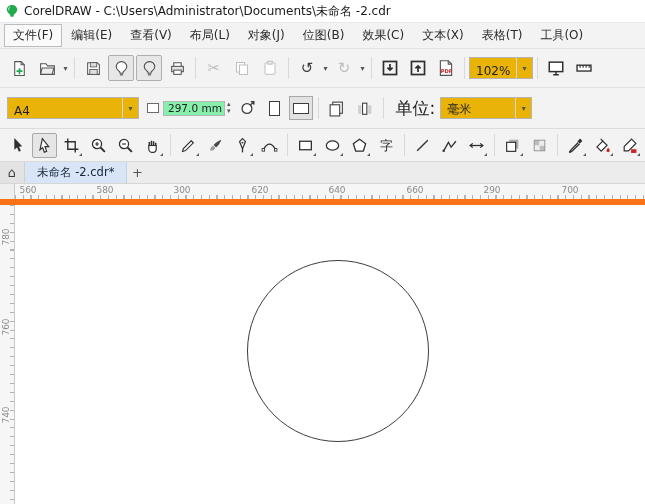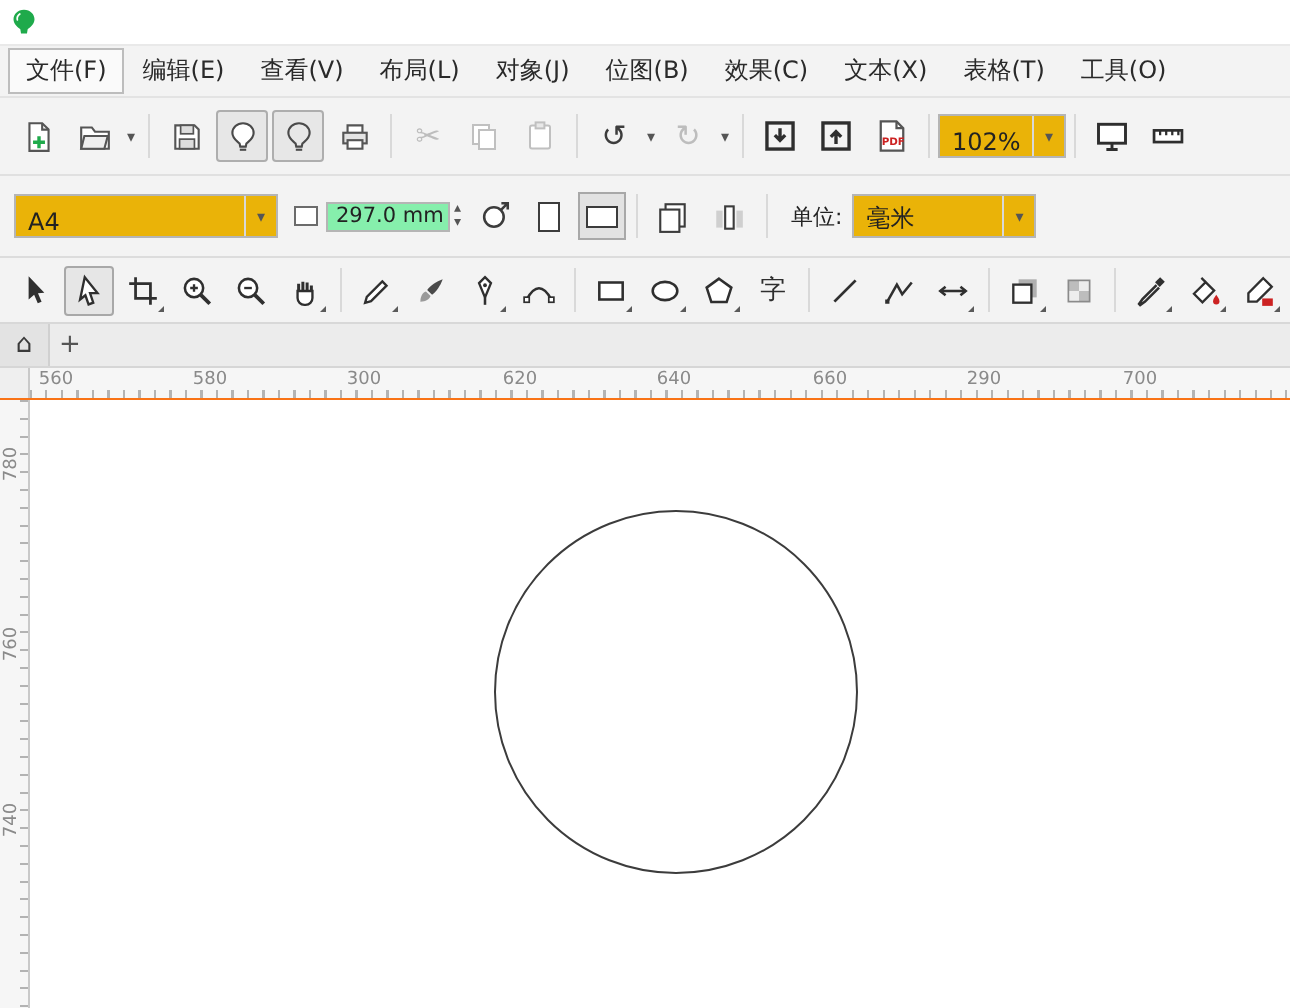--- a/index.html
+++ b/index.html
@@ -32,32 +32,32 @@
   .sizerow{display:flex;align-items:center;height:17px;}
   .sizefield{width:62px;height:15px;background:#86efac;border:1px solid #b5b5b5;font-size:10.5px;display:flex;align-items:center;padding-left:4px;box-sizing:border-box;}
   .pageglyph{width:12px;height:10px;border:1px solid #6b6b6b;background:#fff;margin-right:4px;box-sizing:border-box;}
   .pageglyph.tall{width:9px;height:12px;}
   .spincol{display:flex;flex-direction:column;justify-content:center;margin:0 3px 0 2px;}
   .spincol span{font-size:7px;color:#555;line-height:7px;text-align:center;cursor:default;}
   .orient{width:22px;height:22px;display:flex;align-items:center;justify-content:center;border:1px solid transparent;margin:0 1px;}
   .orient.pressed{background:#e2e2e2;border:1px solid #a8a8a8;}
   .rect-portrait{width:9px;height:13px;border:1.4px solid #3c3c3c;background:#fff;}
   .rect-landscape{width:14px;height:9px;border:1.4px solid #3c3c3c;background:#fff;}
-  .units-label{margin:0 5px 0 8px;font-size:11px;color:#222;white-space:nowrap;}
+  .units-label{margin:0 5px 0 8px;font-size:17px;color:#222;white-space:nowrap;}
   
   .tool{width:23px;height:23px;display:flex;align-items:center;justify-content:center;border:1px solid transparent;border-radius:2px;margin:0 1px;position:relative;flex:0 0 auto;}
   .tool.active{background:#e6e6e6;border:1px solid #a8a8a8;}
   .tool .txt{font-size:13px;color:#2e2e2e;line-height:1;}
   
   .tabbar{height:21px;background:#ececec;border-bottom:1px solid #d6d6d6;}
   .homecell{width:24px;height:100%;display:flex;align-items:center;justify-content:center;background:#e3e3e3;border-right:1px solid #d0d0d0;font-size:13px;color:#3a3a3a;}
   .doctab{height:100%;display:flex;align-items:center;background:#d7e5f6;border-right:1px solid #c2d2e6;padding:0 12px;font-size:11.5px;color:#14233a;white-space:nowrap;}
   .newtab{width:20px;height:100%;display:flex;align-items:center;justify-content:center;font-size:13px;color:#555;}
   
-  .hruler{height:15px;background:#f6f6f6;border-bottom:1px solid #f97316;display:flex;}
+  .hruler{height:15px;background:#f6f6f6;border-bottom:6px solid #f97316;display:flex;}
   .ruler-corner{width:15px;height:100%;border-right:1px solid #c9c9c9;background:#efefef;box-sizing:border-box;}
   .hruler-scale{position:relative;flex:1;height:100%;}
   .hruler-scale::after{content:"";position:absolute;left:0;right:0;bottom:0;height:4px;background:repeating-linear-gradient(to right,#b3b3b3 0 1px,transparent 1px 7.75px);}
   .hnum{position:absolute;top:1px;transform:translateX(-50%);font-size:9px;color:#8a8a8a;}
   .workspace{position:relative;height:311px;display:flex;}
   .vruler{width:15px;background:#f6f6f6;border-right:1px solid #c9c9c9;position:relative;box-sizing:border-box;flex:0 0 auto;}
   .vruler::after{content:"";position:absolute;top:0;bottom:0;right:0;width:4px;background:repeating-linear-gradient(to bottom,#b3b3b3 0 1px,transparent 1px 8.9px);}
   .vnum{position:absolute;left:-3px;width:20px;height:12px;text-align:center;transform:rotate(-90deg);font-size:9px;color:#8a8a8a;}
   .canvas{position:relative;flex:1;background:#ffffff;overflow:hidden;}
   .ellipse-shape{position:absolute;left:232px;top:55px;width:180px;height:180px;border:1px solid #3c3c3c;border-radius:50%;background:transparent;}
@@ -65,20 +65,21 @@
 </head>
 <body>
 
 <div class="titlebar row">
   <span>
     <svg width="14" height="14" viewBox="0 0 16 16">
         <path d="M8 1c3.6 0 6 2.6 6 5.4 0 3-2.7 4.6-3.9 5.8l-.4 2.3H6.3l-.4-2.3C4.7 11 2 9.4 2 6.4 2 3.6 4.4 1 8 1z" fill="#1faa4b"></path>
         <path d="M5.6 3.4c-1.1.8-1.7 2.1-1.4 3.4" stroke="#fff" stroke-width="1" fill="none" stroke-linecap="round"></path>
       </svg>
   </span>
+  <span class="title">CorelDRAW - C:\Users\Administrator\Documents\未命名 -2.cdr</span>
 </div>
 
 <div class="menubar row">
   <span class="menu-item active">文件(F)</span>
   <span class="menu-item">编辑(E)</span>
   <span class="menu-item">查看(V)</span>
   <span class="menu-item">布局(L)</span>
   <span class="menu-item">对象(J)</span>
   <span class="menu-item">位图(B)</span>
   <span class="menu-item">效果(C)</span>
@@ -375,20 +376,23 @@
         <path d="M10 2l4 4-7 7H3v-4z" fill="#fff" stroke="#2f2f2f" stroke-width="1.1"></path>
         <rect x="9.5" y="11.5" width="5" height="3.5" fill="#cc2222"></rect>
       </svg>
   </div>
 </div>
 
 <div class="tabbar row">
   <div class="homecell">
     <span>⌂</span>
   </div>
+  <div class="doctab">
+    <span>未命名 -2.cdr*</span>
+  </div>
   <div class="newtab">
     <span>+</span>
   </div>
 </div>
 
 <div class="hruler">
   <div class="ruler-corner"></div>
   <div class="hruler-scale">
     <span class="hnum" style="left:13px">560</span>
     <span class="hnum" style="left:90px">580</span>

